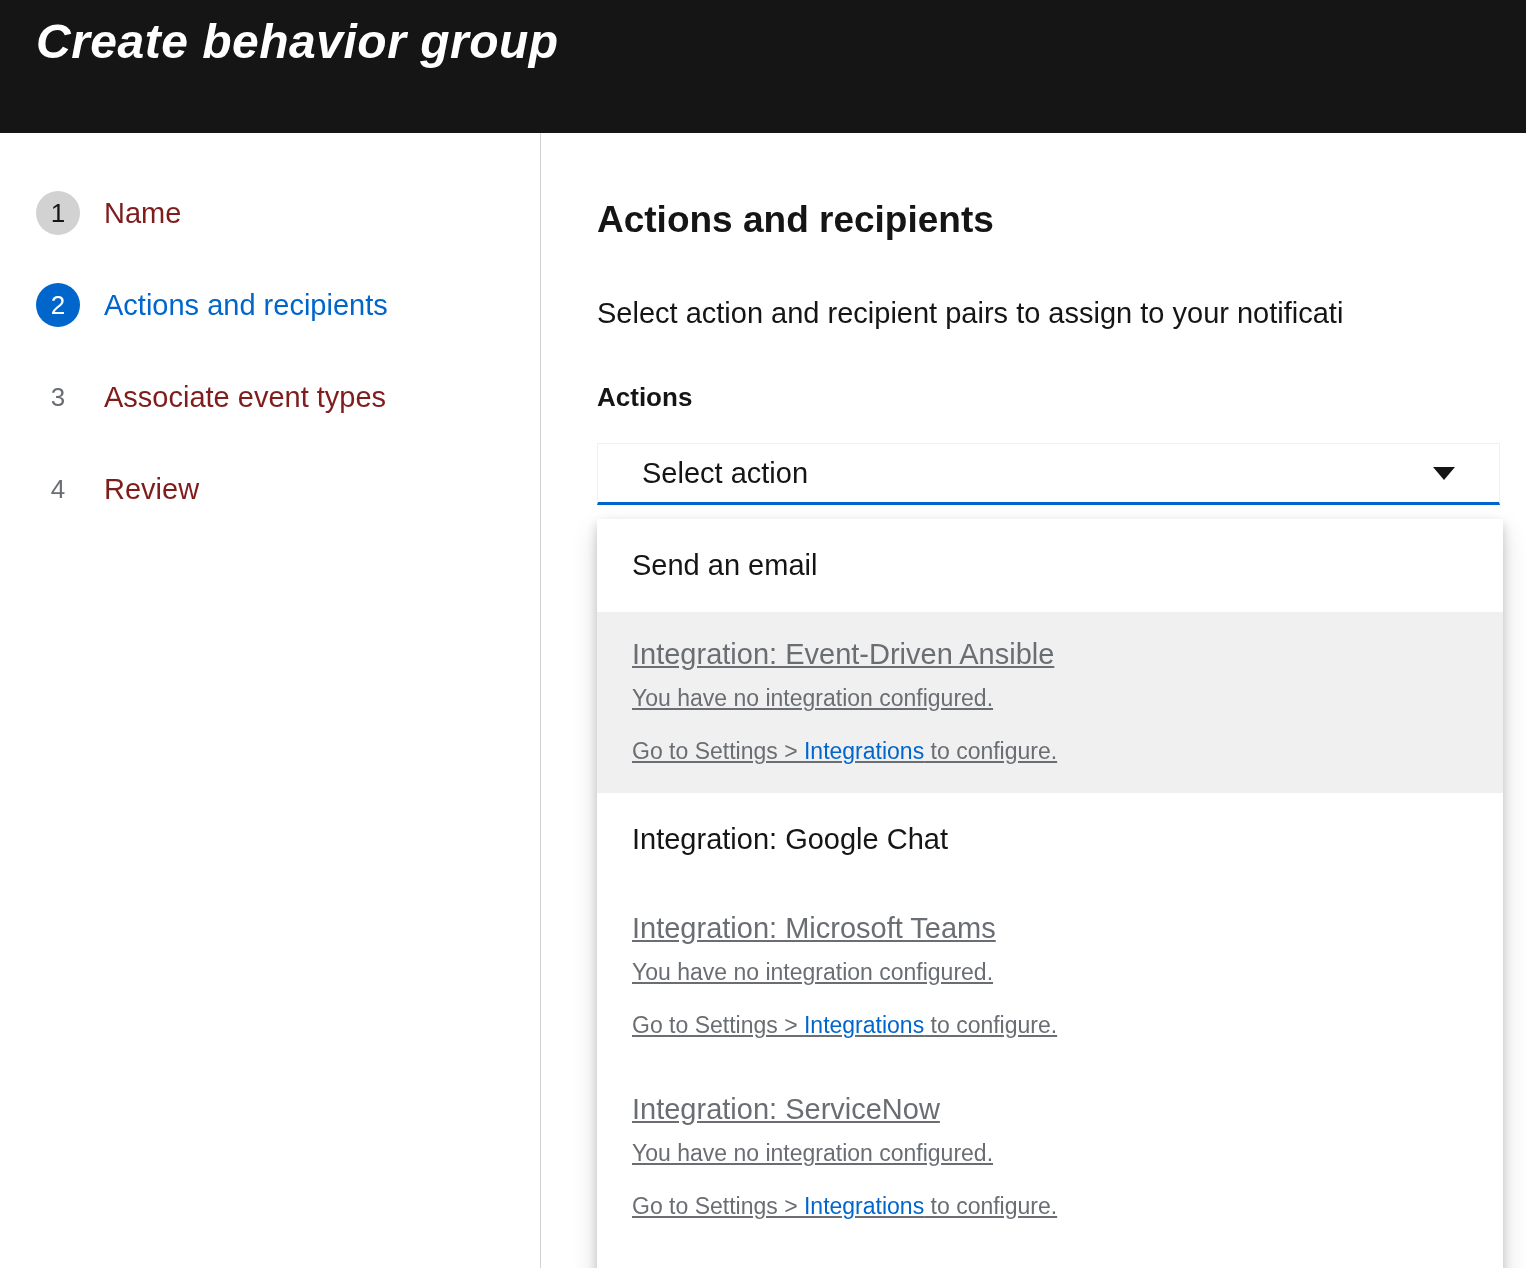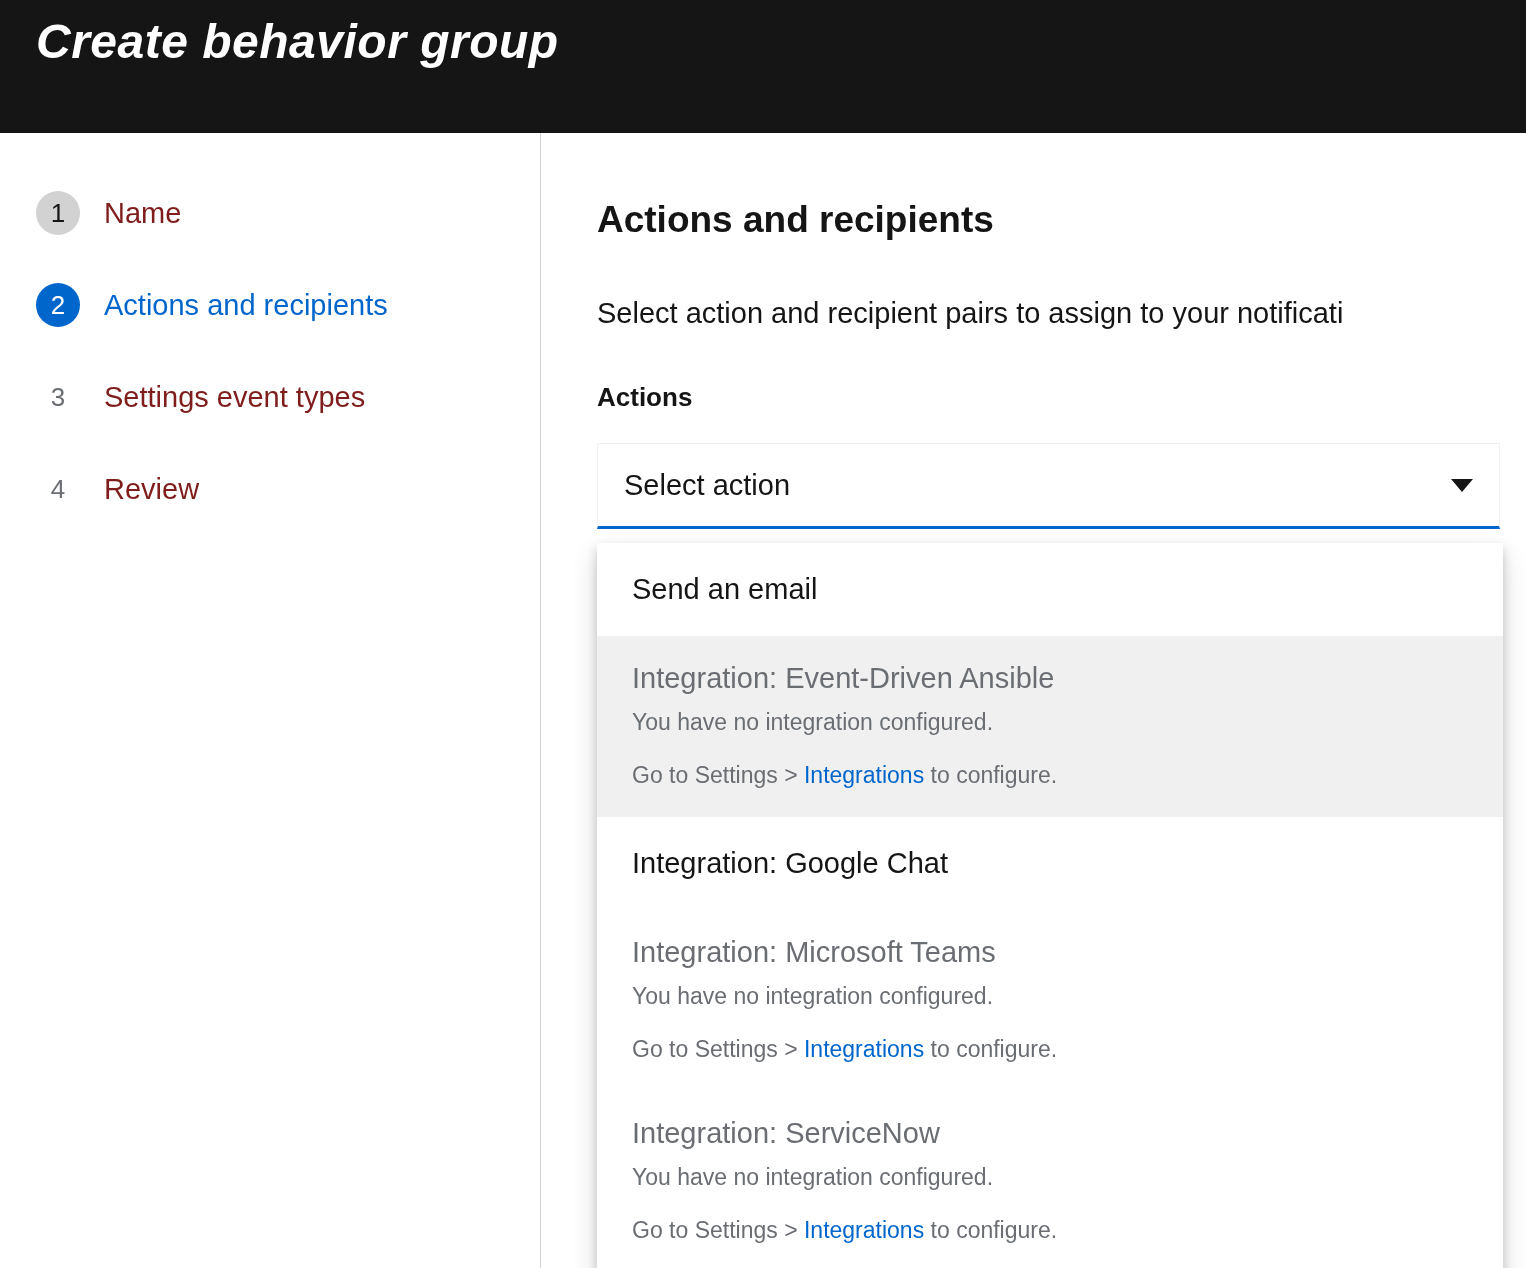--- a/index.html
+++ b/index.html
@@ -79,25 +79,25 @@
     overflow: hidden;
   }
   .field-label {
     margin-top: 52px;
     font-size: 26px;
     font-weight: 700;
   }
   .select-toggle {
     margin-top: 30px;
     width: 903px;
-    height: 86px;
+    height: 62px;
     display: flex;
     align-items: center;
     justify-content: space-between;
-    padding: 0 26px;
+    padding: 0 44px;
     font-size: 29px;
     background: #ffffff;
     border: 1px solid #f0f0f0;
     border-bottom: 3px solid #0066cc;
     cursor: pointer;
   }
   .caret {
     width: 0; height: 0;
     border-left: 11px solid transparent;
     border-right: 11px solid transparent;
@@ -112,21 +112,21 @@
     box-shadow: 0 5px 10px rgba(3,3,3,0.18), 0 12px 26px rgba(3,3,3,0.14);
     padding-bottom: 35px;
   }
   .menu-item {
     padding: 30px 35px;
     font-size: 29px;
     color: #151515;
     cursor: pointer;
   }
   .menu-item.has-desc { padding: 26px 35px 28px 35px; }
-  .menu-item.disabled { color: #6a6e73; cursor: default; }
+  .menu-item.disabled { color: #6a6e73; cursor: default; text-decoration: underline; }
   .menu-item.focused { background: #f0f0f0; }
   .item-label { font-size: 29px; }
   .item-desc {
     margin-top: 14px;
     font-size: 23px;
     color: #6a6e73;
   }
   .item-desc + .item-desc { margin-top: 26px; }
   .item-desc a {
     color: #0066cc;
@@ -150,21 +150,21 @@
         <li class="step visited">
           <span class="step-num">1</span>
           <span class="step-label">Name</span>
         </li>
         <li class="step current">
           <span class="step-num">2</span>
           <span class="step-label">Actions and recipients</span>
         </li>
         <li class="step upcoming">
           <span class="step-num">3</span>
-          <span class="step-label">Settings event types</span>
+          <span class="step-label">Associate event types</span>
         </li>
         <li class="step upcoming">
           <span class="step-num">4</span>
           <span class="step-label">Review</span>
         </li>
       </ol>
     </nav>
 
     <main class="content">
       <h2 class="section-title">Actions and recipients</h2>

